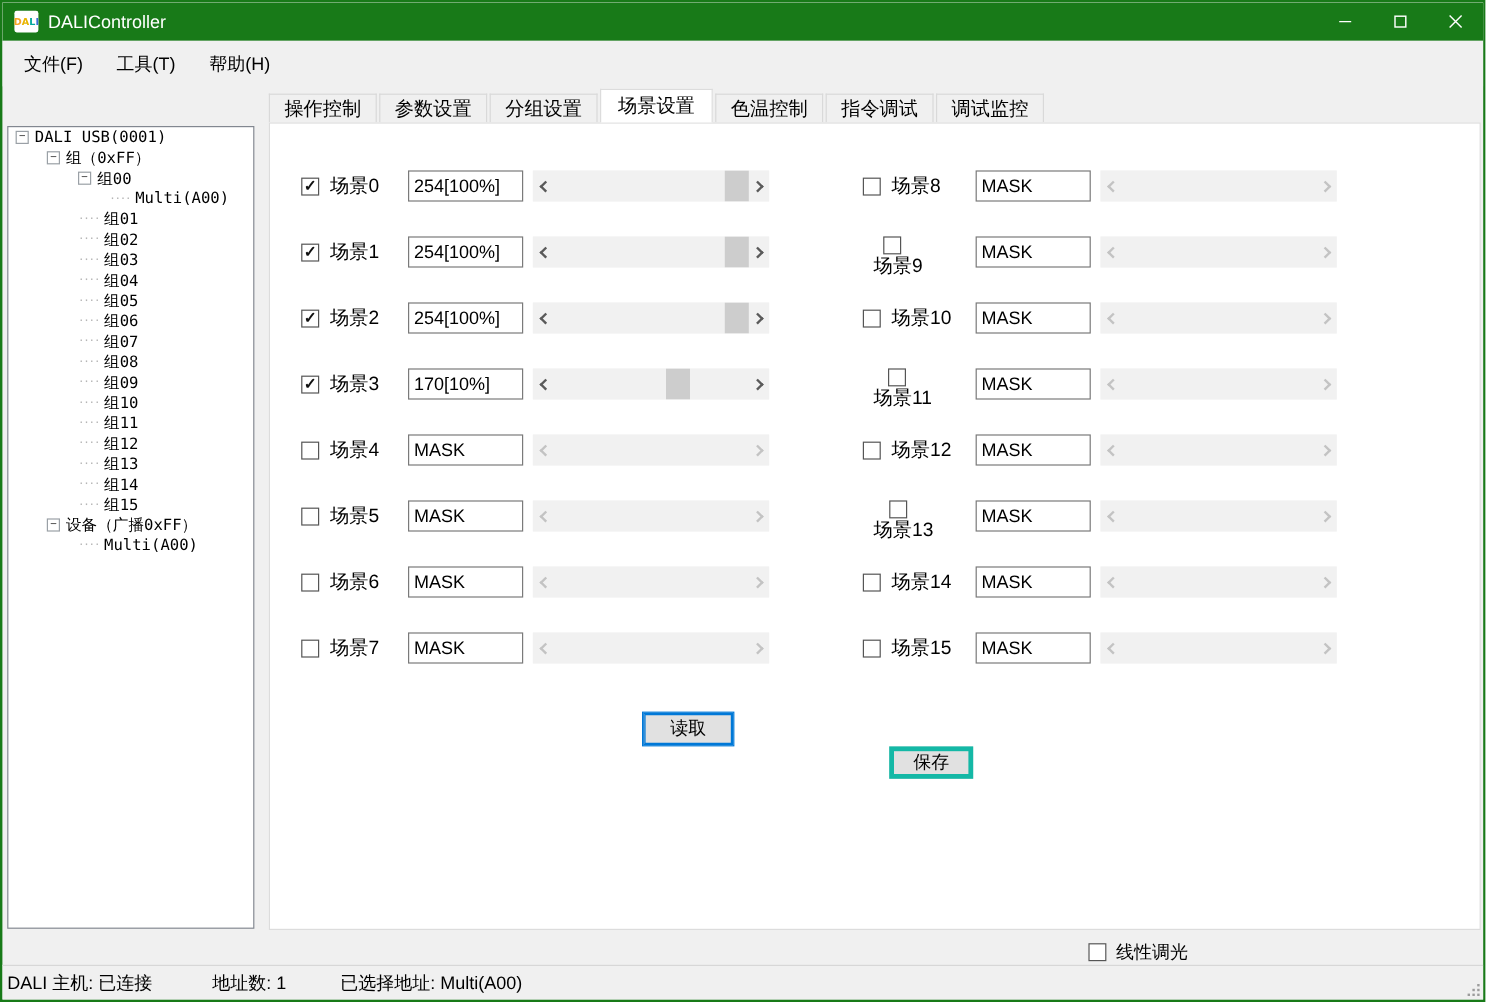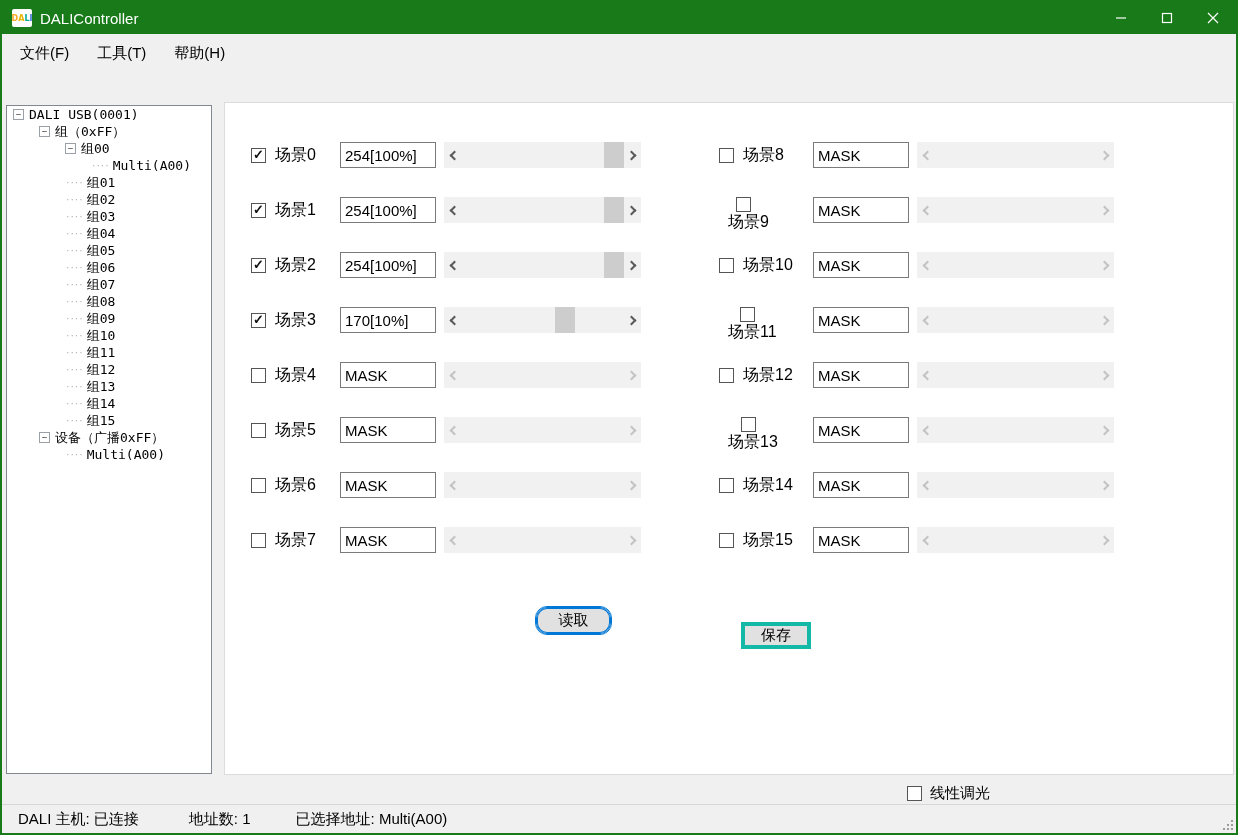--- a/index.html
+++ b/index.html
@@ -239,23 +239,32 @@
       <div class="tree-row" style="padding-left: 32px;">
         <span class="expander">−</span>
         <span class="tree-label">设备（广播0xFF）</span>
       </div>
       <div class="tree-row" style="padding-left: 58px;">
         <span class="tree-dash">····</span>
         <span class="tree-label">Multi(A00)</span>
       </div>
     </div>
 
+  <div class="tabstrip" id="tabstrip">
+      <div class="tab">操作控制</div>
+      <div class="tab">参数设置</div>
+      <div class="tab">分组设置</div>
+      <div class="tab active">场景设置</div>
+      <div class="tab">色温控制</div>
+      <div class="tab">指令调试</div>
+      <div class="tab">调试监控</div>
+    </div>
 
   <div class="tab-panel" id="tabPanel">
-    <div class="btn focused" id="readBtn" style="left:311px; top:504px; width:75px;border-radius:11px;">读取</div>
+    <div class="btn focused" id="readBtn" style="left:311px; top:491px; width:75px;">读取</div>
     <div class="btn" id="saveBtn" style="left:516px; top:519px; width:70px;">保存</div>
   <div class="scene-row" style="left: 26px; top: 39px;">
         <span class="cbx checked"></span>
         <span class="scene-label">场景0</span>
       </div>
       <input class="scene-input" value="254[100%]" style="left: 115px; top: 39px;">
       <div class="hscroll" style="left: 219px; top: 39px;">
         <div class="hs-arrow left">
           <span class="chev l"></span>
         </div>
@@ -463,21 +472,21 @@
         </div>
       </div>
     </div>
 
   <div class="linear-row">
     <span class="cbx" id="linearCbx"></span>
     <span class="scene-label">线性调光</span>
   </div>
 
   <div class="statusbar">
-    <span class="status-item" style="margin-left:16px;">DALI 主机: 已连接</span>
+    <span class="status-item" style="margin-left:4px;">DALI 主机: 已连接</span>
     <span class="status-item" style="margin-left:50px;">地址数: 1</span>
     <span class="status-item" style="margin-left:45px;">已选择地址: Multi(A00)</span>
     <div class="grip">
       <i style="right:0;bottom:0;"></i>
         <i style="right:4px;bottom:0;"></i>
         <i style="right:8px;bottom:0;"></i>
       <i style="right:0;bottom:4px;"></i>
         <i style="right:4px;bottom:4px;"></i>
       <i style="right:0;bottom:8px;"></i>
     </div>

